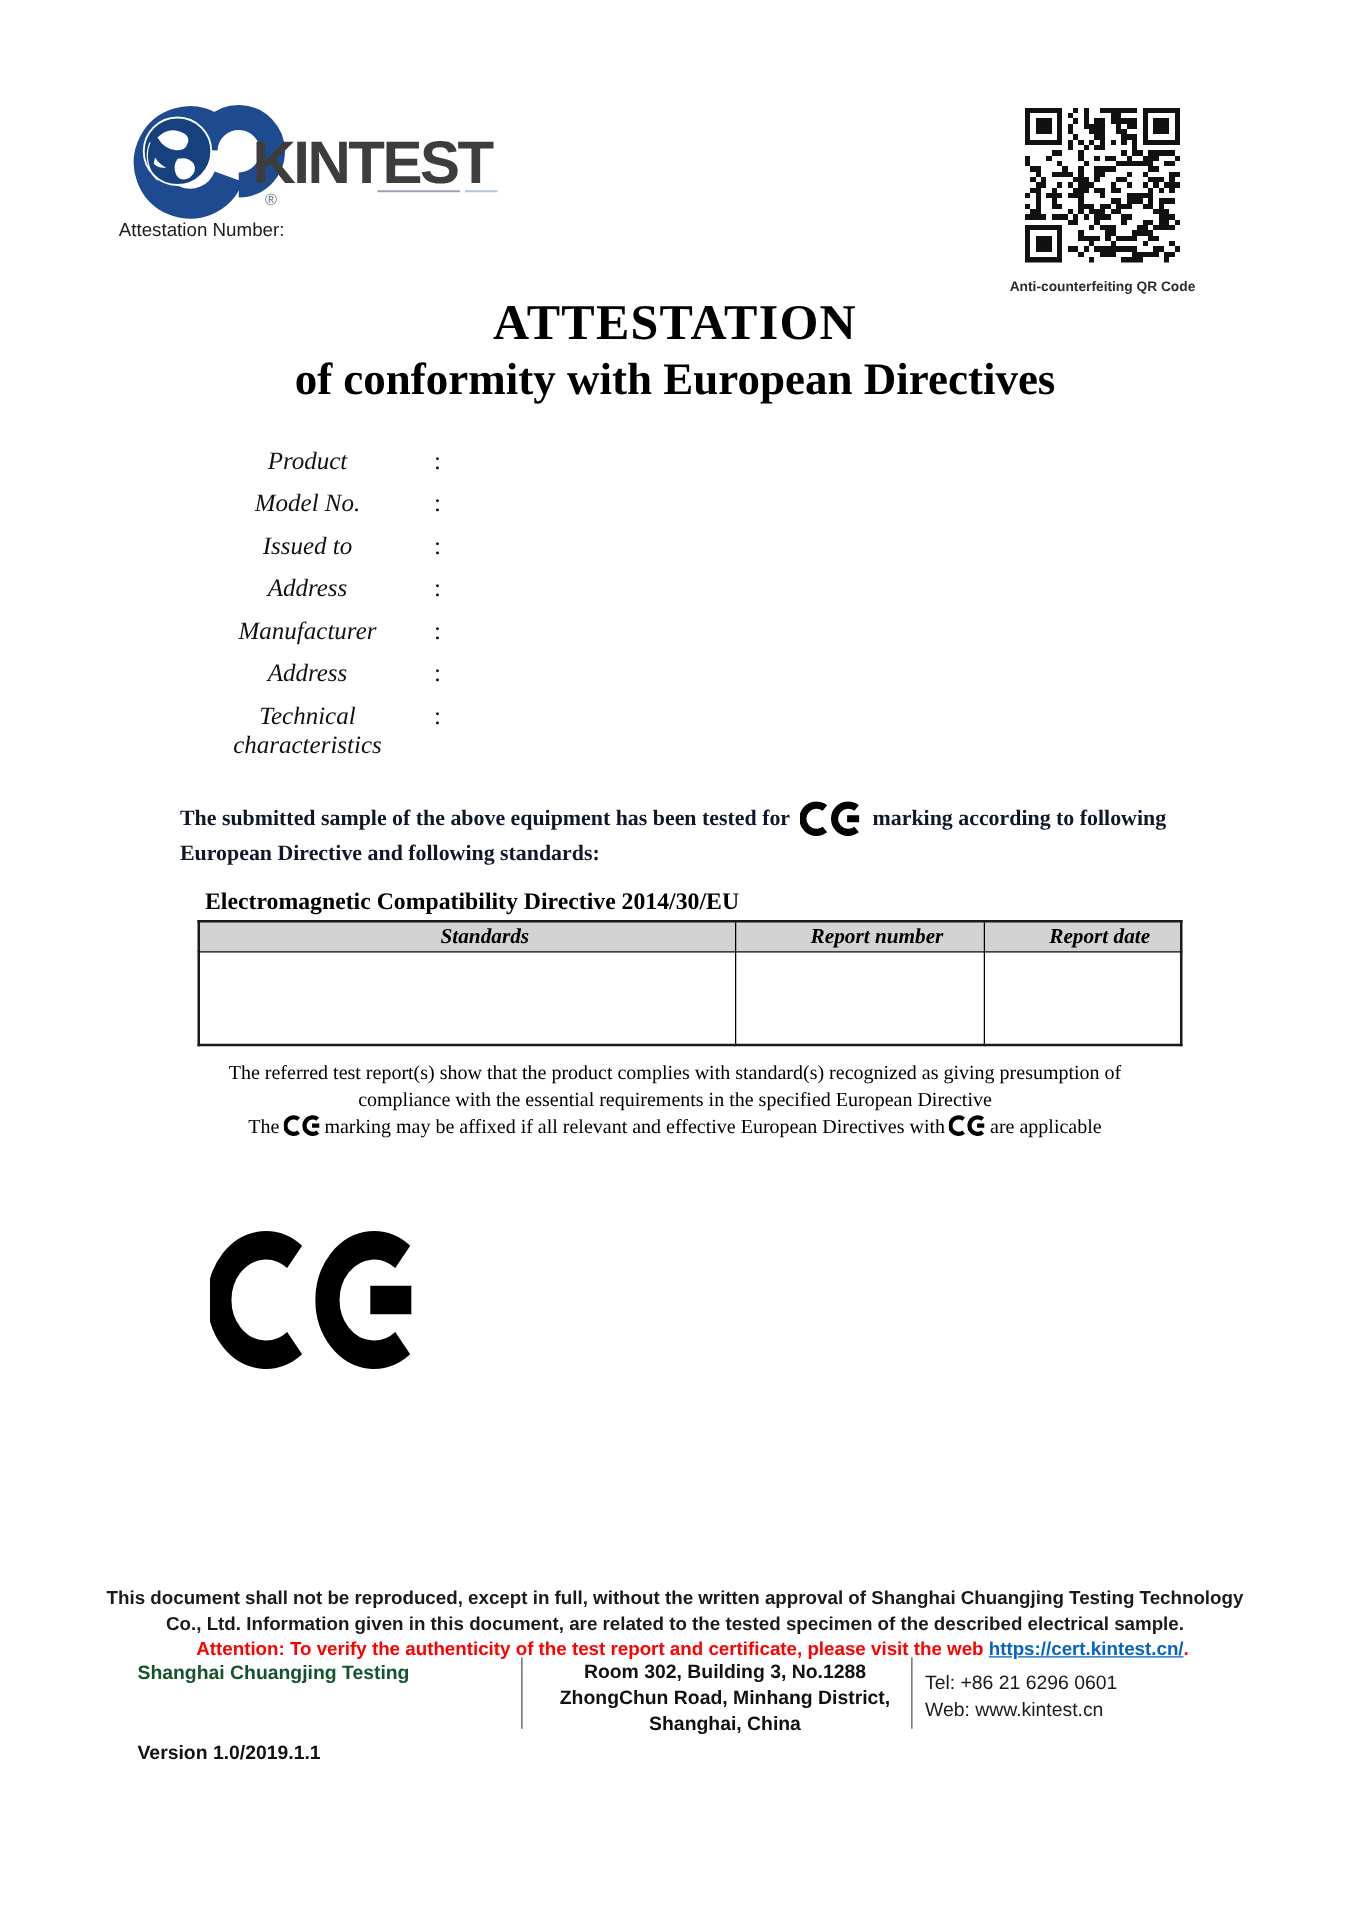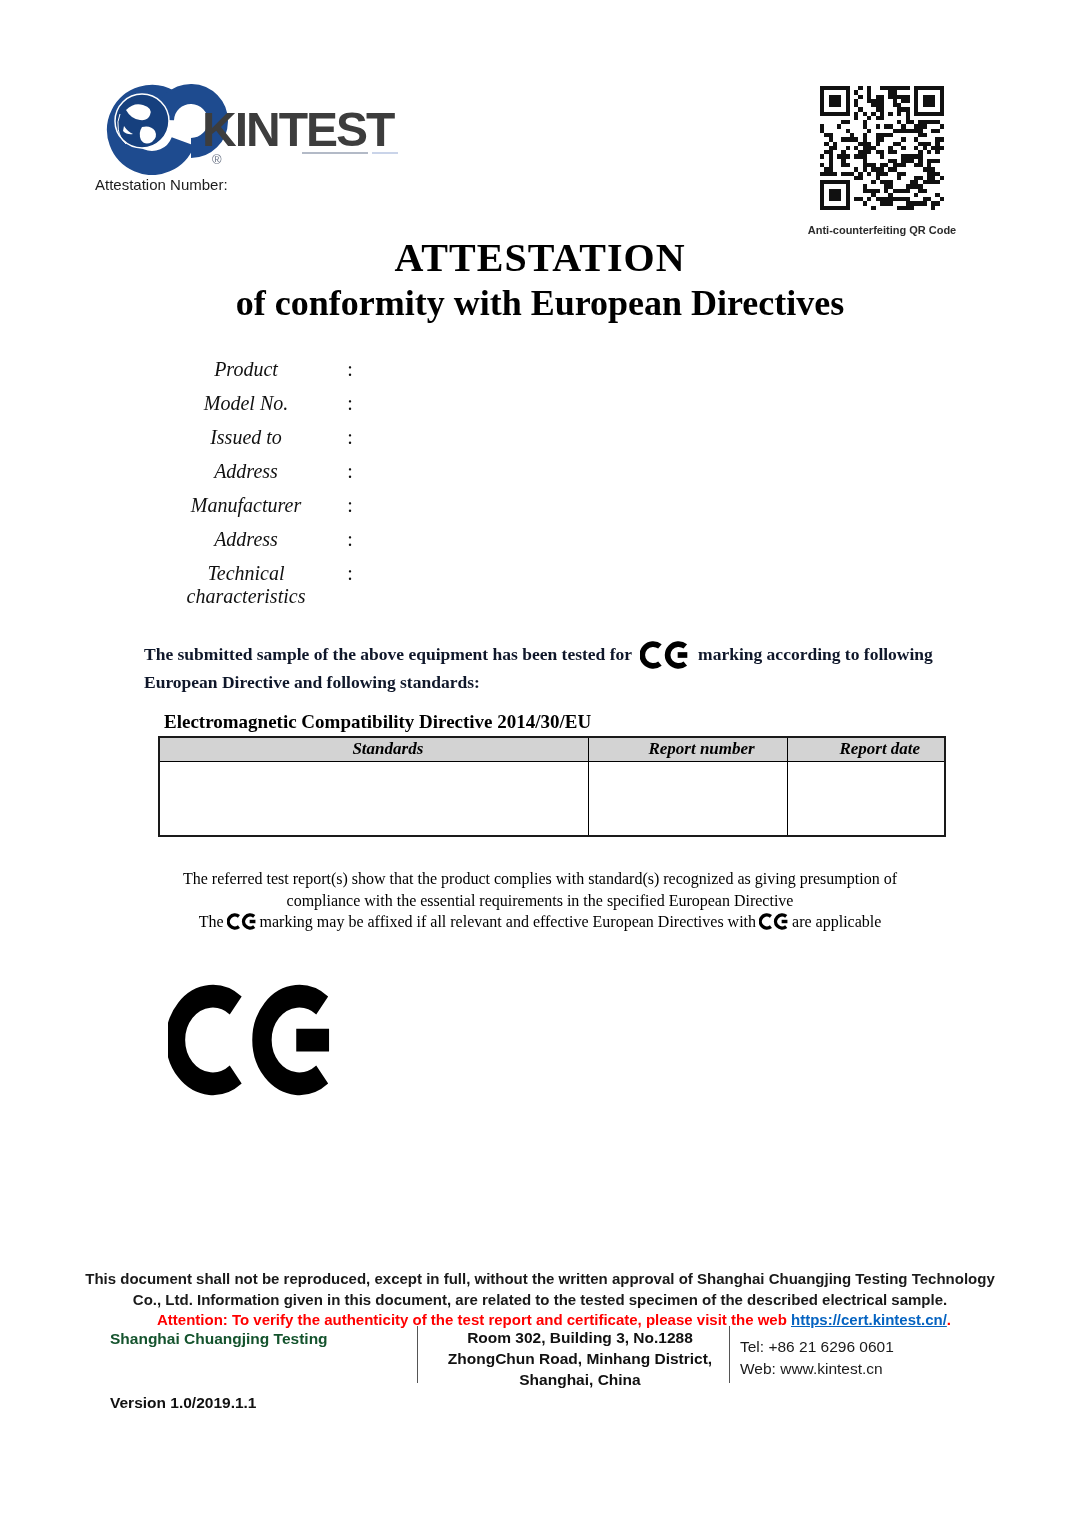--- a/index.html
+++ b/index.html
@@ -57,21 +57,21 @@
   }
   .std-table td { border: 1px solid #000; height: 75px; background: #fff; }
   .std-table { border: 2px solid #1a1a1a; }
   .col-standards { width: 54.6%; }
   .col-report-number { width: 25.3%; }
   .col-report-date { width: 20.1%; }
 
   
   .compliance { position: absolute; left: 100px; top: 848px; width: 880px;
     text-align: center; font-family: "Liberation Serif", serif; font-size: 16px;
-    line-height: 21.5px; color: #000; margin-top: 20px; }
+    line-height: 21.5px; color: #000; }
 
   
   .big-ce { position: absolute; left: 168px; top: 984px; width: 170px; height: 112px; }
 
   
   .footer-notice { position: absolute; left: 0; right: 0; top: 1268px; text-align: center;
     font-size: 15px; font-weight: bold; line-height: 21px; color: #1a1a1a; }
   .attention-line { position: absolute; left: 0; right: 0; top: 1310px; text-align: center;
     font-size: 15px; font-weight: bold; line-height: 20px; color: #ff0000; padding-left: 28px; }
   .attention-link { color: #0563c1; text-decoration: underline; }

